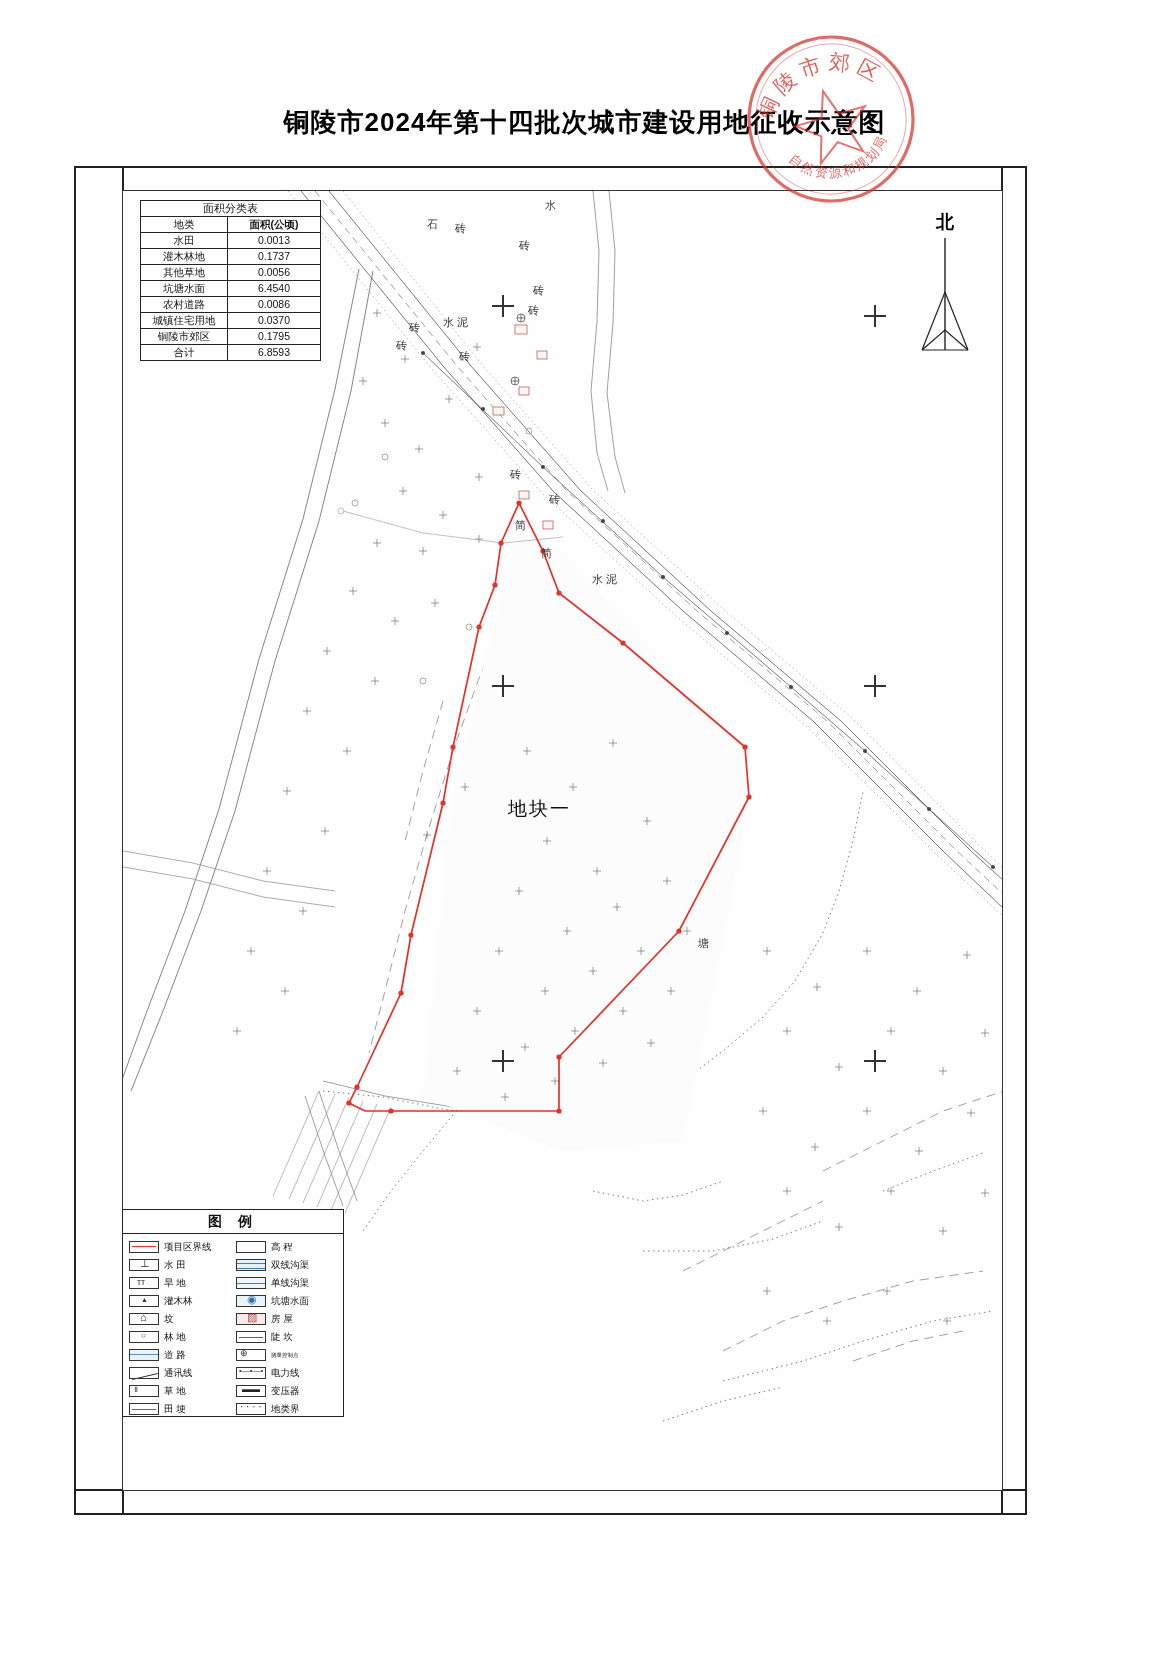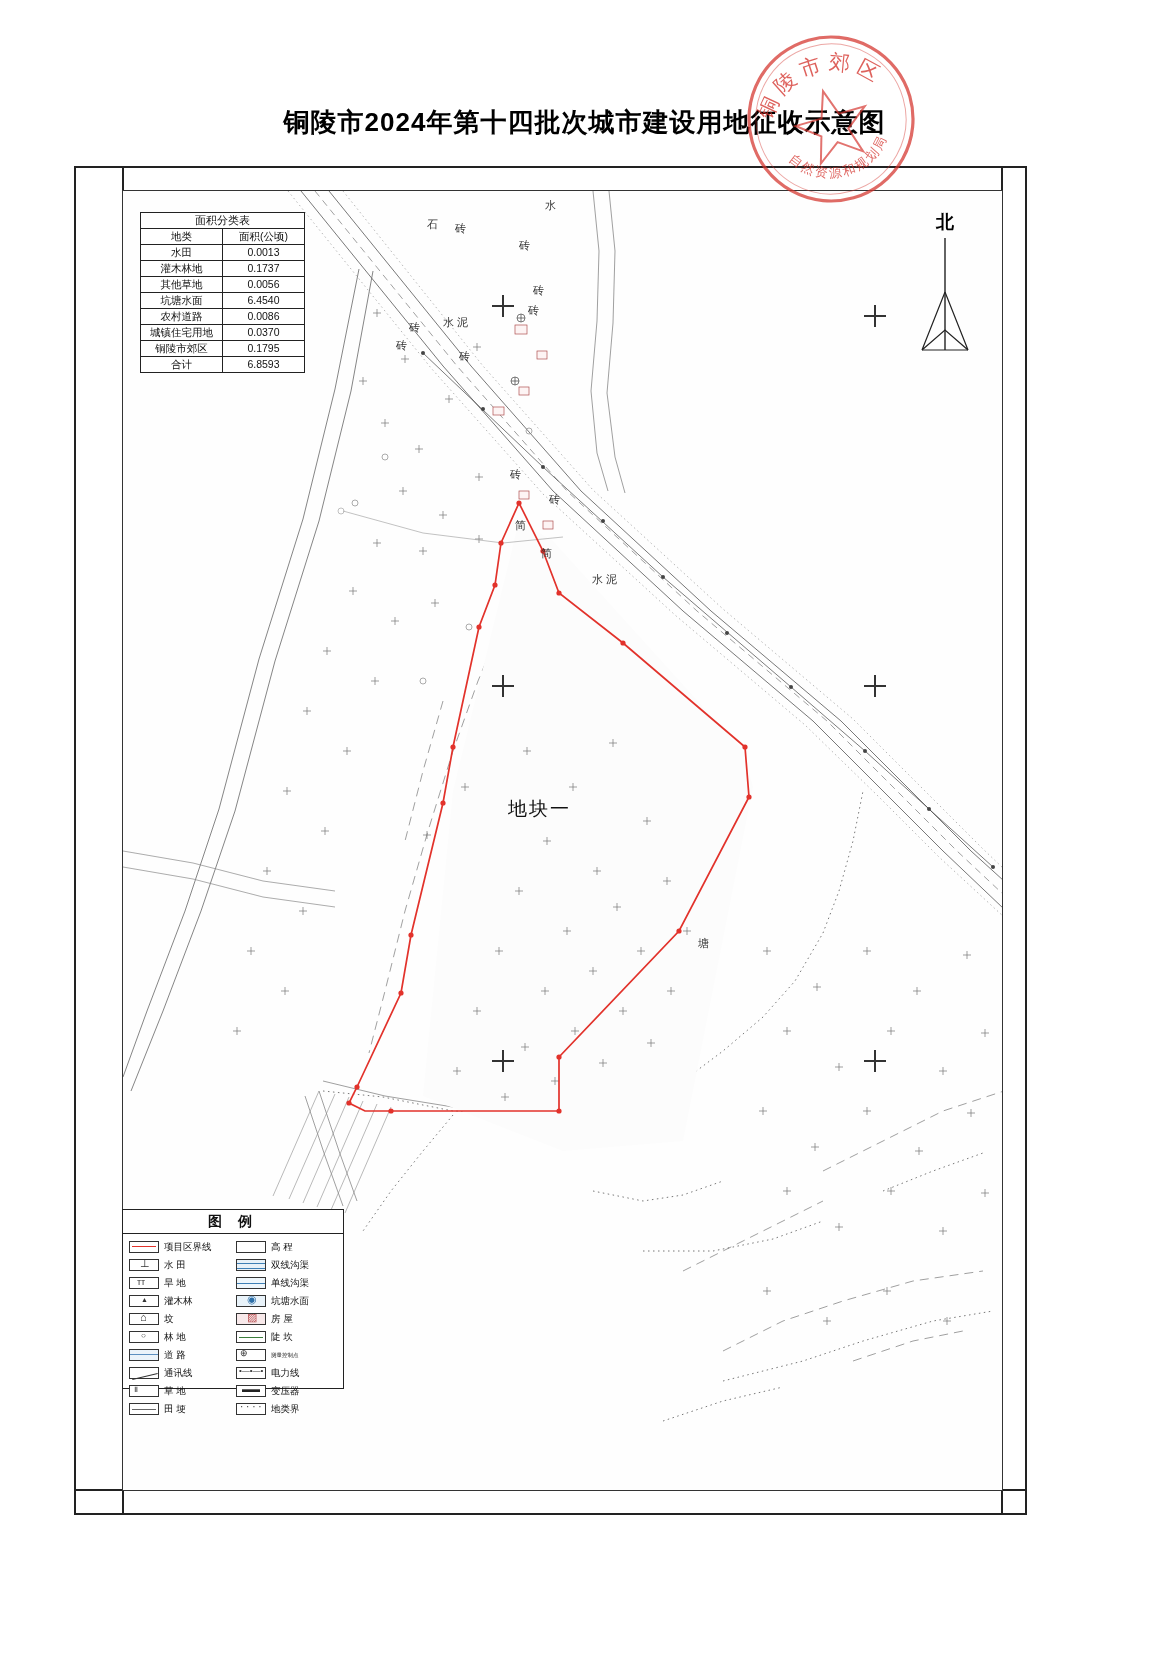--- a/index.html
+++ b/index.html
@@ -54,40 +54,39 @@
   .tick {
     position: absolute;
     background: #222;
   }
 
   
   #area-table {
     position: absolute;
     left: 140px;
     top: 200px;
-    width: 165px;
+    width: 181px;
     border-collapse: collapse;
     font-size: 10.5px;
     background: #fff;
     z-index: 20;
-    margin-top: 12px;
   }
   #area-table td {
     border: 1px solid #222;
     padding: 1px 3px;
     height: 13px;
     line-height: 13px;
     text-align: center;
     white-space: nowrap;
   }
   #area-table .tbl-title {
     font-size: 11px;
   }
   #area-table .col-type { width: 84px; }
-  #area-table .col-val { width: 95px; }
+  #area-table .col-val { width: 95px; font-weight: bold; }
 
   
   #north-arrow {
     position: absolute;
     left: 900px;
     top: 210px;
     width: 90px;
     height: 150px;
     z-index: 20;
     text-align: center;
@@ -109,21 +108,21 @@
     opacity: .85;
     transform: rotate(-16deg);
   }
 
   
   #legend {
     position: absolute;
     left: 122px;
     top: 1209px;
     width: 222px;
-    height: 180px;
+    height: 208px;
     background: #fff;
     border: 1px solid #222;
     box-sizing: border-box;
     z-index: 25;
   }
   #legend .legend-title {
     text-align: center;
     font-size: 14px;
     font-weight: bold;
     letter-spacing: 6px;

